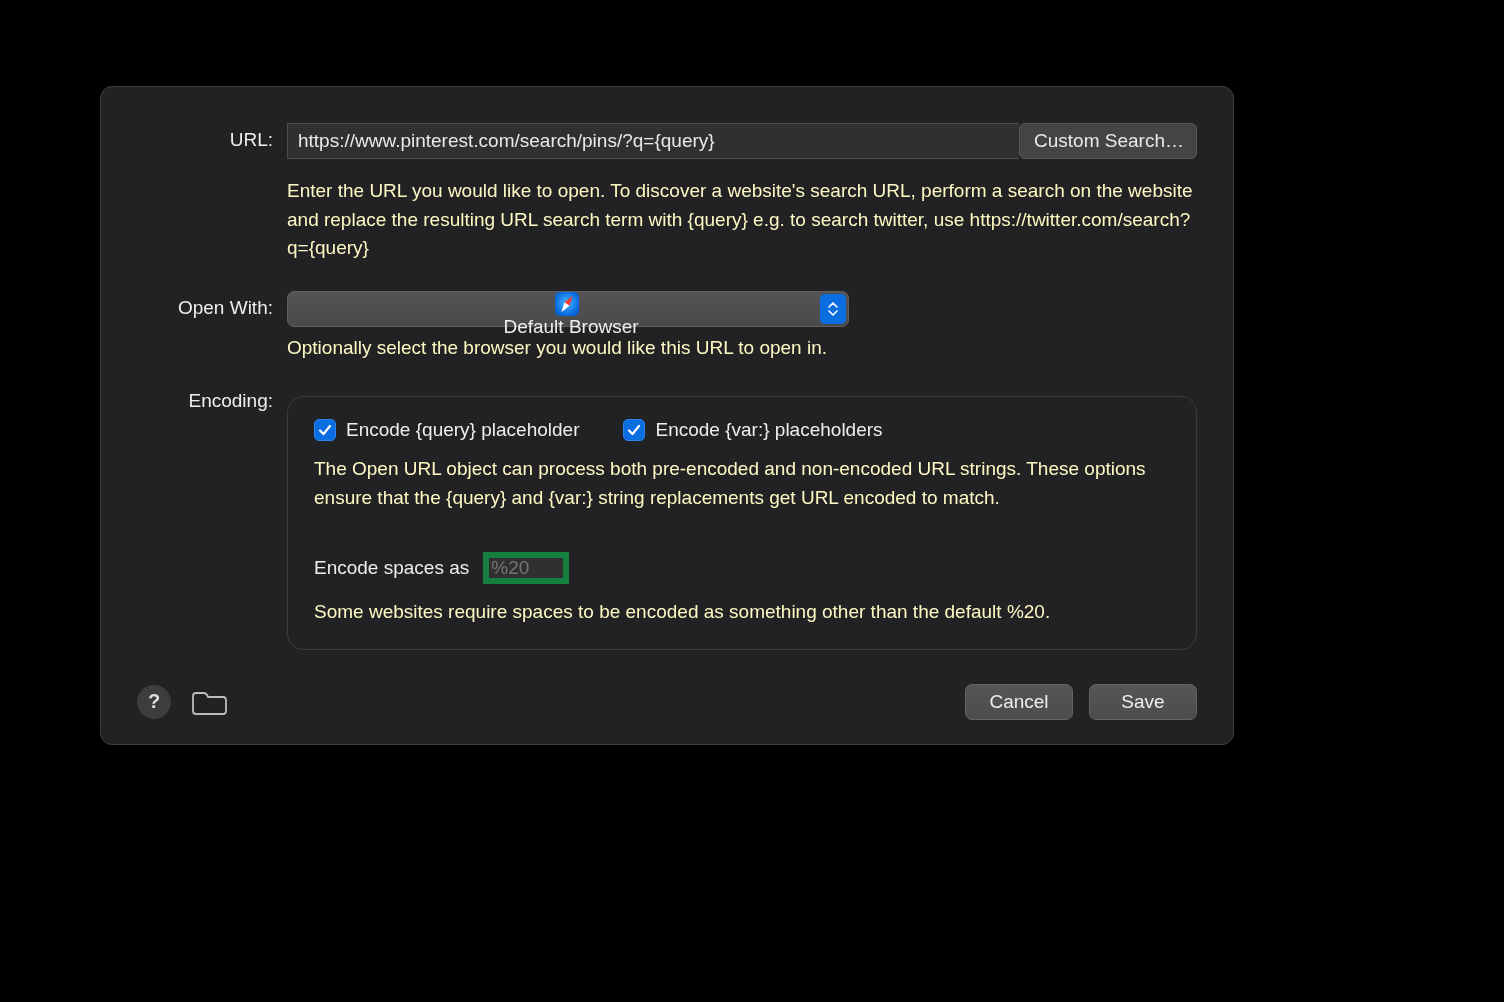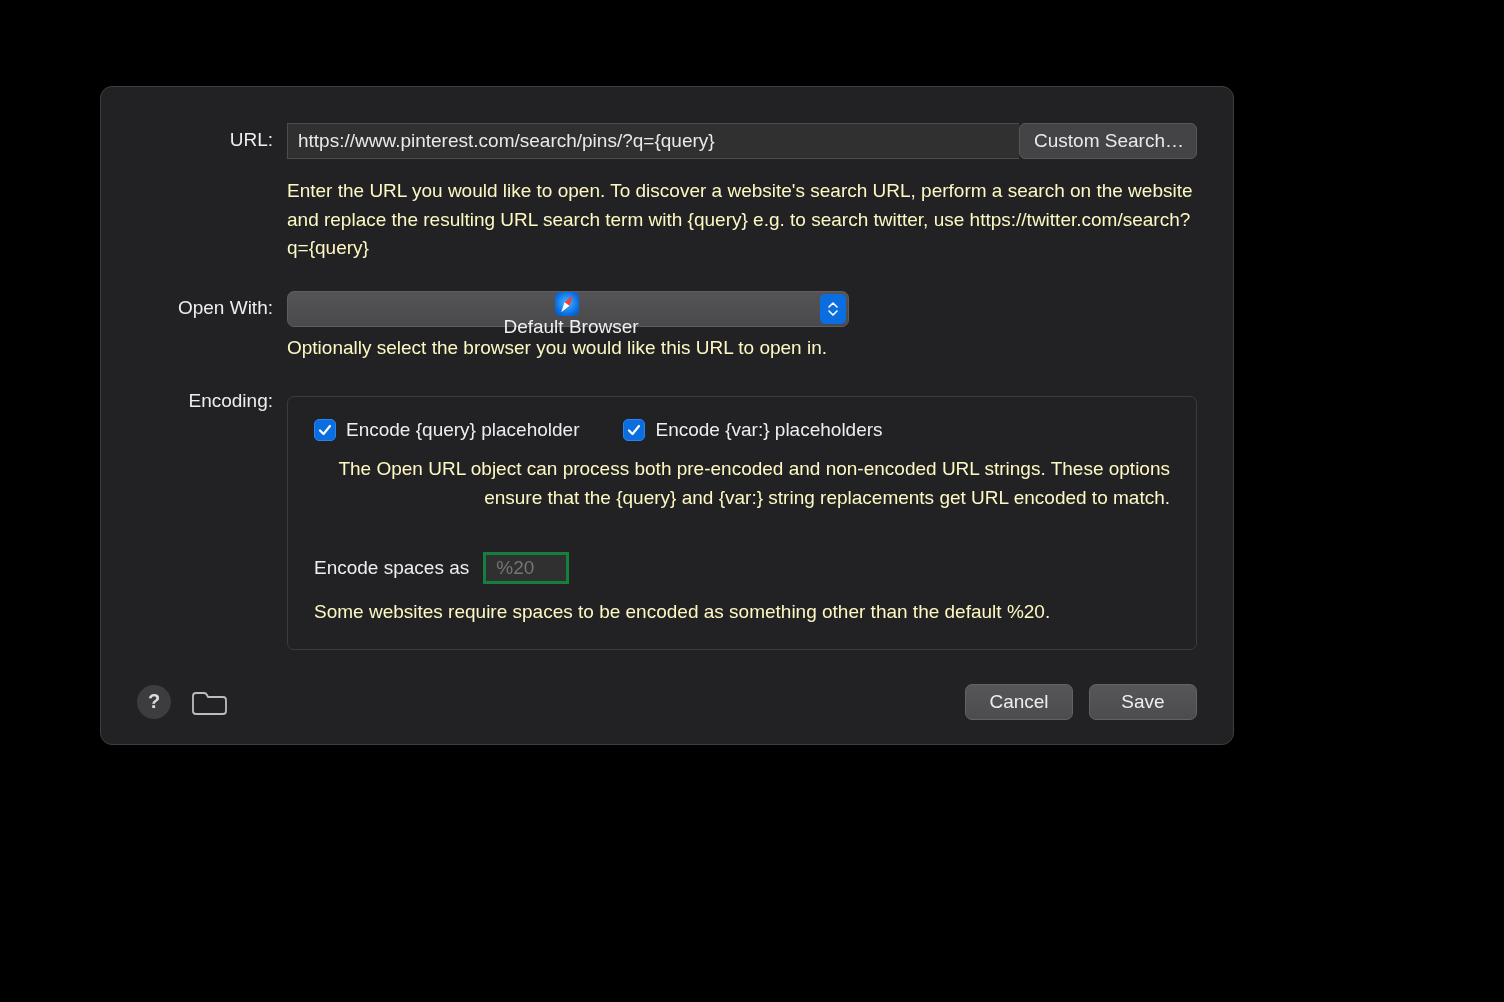--- a/index.html
+++ b/index.html
@@ -115,45 +115,45 @@
     flex-direction: column;
     align-items: center;
     justify-content: center;
     gap: 2px;
   }
   .chevrons svg { width: 10px; height: 6px; display: block; }
   .helptext-openwith { margin-top: 7px; }
   .groupbox {
     margin-top: 28px;
     border: 1px solid #3b3b3d;
-    border-radius: 7px;
+    border-radius: 16px;
     padding: 18px 26px 22px 26px;
   }
   .encoding-row { display: flex; align-items: flex-start; }
   .encoding-row .label-col { padding-top: 22px; }
   .check-line { display: flex; align-items: center; gap: 44px; margin-top: 4px; flex-wrap: wrap; }
   .chk { display: inline-flex; align-items: center; gap: 10px; font-size: 19px; color: #eeeeee; cursor: pointer; }
   .chk-box {
     width: 22px; height: 22px;
     border-radius: 5px;
     background: #0a6de0;
     border: 1px solid #2a84ee;
     display: inline-flex; align-items: center; justify-content: center;
     flex: 0 0 22px;
   }
   .chk-box svg { width: 14px; height: 14px; }
-  .enc-help { margin-top: 14px; text-align: right; }
+  .enc-help { margin-top: 14px; }
   .spaces-line { display: flex; align-items: center; gap: 14px; margin-top: 40px; font-size: 19px; color: #eeeeee; }
   .spaces-input {
     width: 86px; height: 32px;
     background: #303031;
-    border: 3px solid #15803d;
+    border: 6px solid #15803d;
     color: #c8c8c8;
     font-size: 19px;
-    padding: 0 10px;
+    padding: 0 2px;
     outline: none;
     text-align: left;
   }
   .spaces-help { margin-top: 14px; }
   .footer {
     display: flex;
     align-items: center;
     margin-top: 34px;
   }
   .help-circle {

